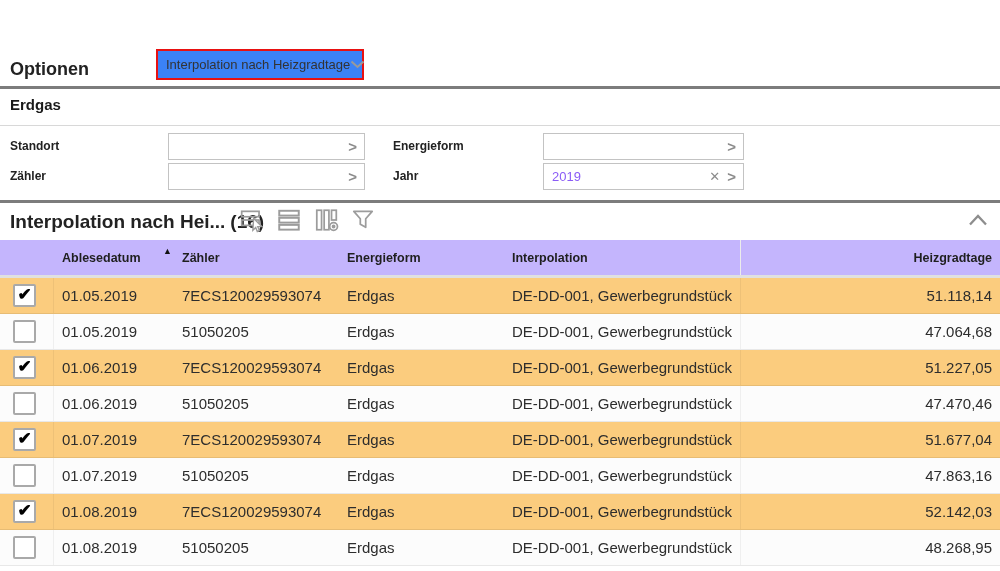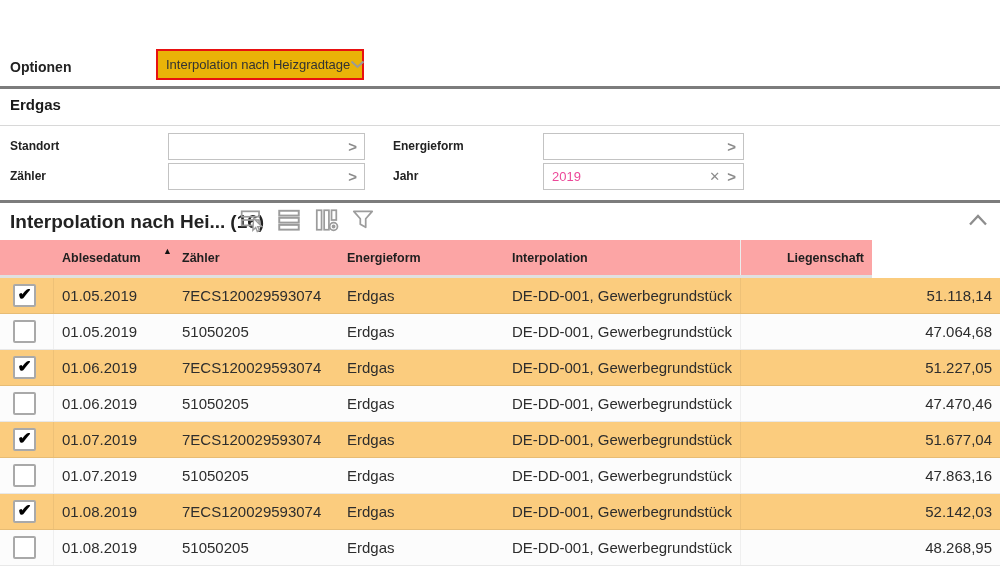--- a/index.html
+++ b/index.html
@@ -1,47 +1,47 @@
 <!DOCTYPE html>
 <html><head>
 <meta charset="utf-8">
 <style>
   html,body{margin:0;padding:0;background:#fff;}
   body{font-family:"Liberation Sans",sans-serif;-webkit-font-smoothing:antialiased;}
   .stage{position:relative;width:1000px;height:571px;background:#fff;overflow:hidden;}
 
   .page-title{position:absolute;left:10px;top:5px;margin:0;font-size:23px;font-weight:700;color:#131313;letter-spacing:.2px;}
 
-  .opt-label{position:absolute;left:10px;top:59px;font-size:14px;font-weight:700;color:#222;}
+  .opt-label{position:absolute;left:10px;top:59px;font-size:18px;font-weight:700;color:#222;}
   .opt-select{position:absolute;left:156px;top:49px;width:208px;height:31px;box-sizing:border-box;
-    border:2px solid #e81111;background:#eab308;display:flex;align-items:center;justify-content:space-between;
+    border:2px solid #e81111;background:#3b82f6;display:flex;align-items:center;justify-content:space-between;
     padding:0 8px;cursor:pointer;}
   .opt-select .txt{font-size:13px;color:#333;white-space:nowrap;}
 
   .sep-dark{position:absolute;left:0;width:1000px;height:3px;background:#7c7c7c;}
   .sep-light{position:absolute;left:0;width:1000px;height:1px;background:#d8d8d8;}
 
   .filter-title{position:absolute;left:10px;top:96px;font-size:15px;font-weight:700;color:#1a1a1a;}
 
   .flabel{position:absolute;font-size:12px;font-weight:700;color:#222;}
   .inputbox{position:absolute;height:27px;box-sizing:border-box;border:1px solid #c3c3c3;background:#fff;
     display:flex;align-items:center;padding:0 7px 0 8px;}
-  .inputbox input{border:none;outline:none;flex:1;min-width:0;font-size:13px;font-family:inherit;color:#ec4899;
+  .inputbox input{border:none;outline:none;flex:1;min-width:0;font-size:13px;font-family:inherit;color:#8b5cf6;
     padding:0;background:transparent;}
   .vh-glyph{color:#8b8b8b;font-size:15px;font-weight:600;line-height:1;margin-left:7px;cursor:pointer;}
   .clear-glyph{color:#8b8b8b;font-size:13px;line-height:1;margin-left:7px;cursor:pointer;}
 
   .panel-title{position:absolute;left:10px;top:211px;font-size:19px;font-weight:700;color:#222;white-space:nowrap;}
   .panel-title .count{margin-left:5px;}
   .tool-icons{position:absolute;left:237px;top:205px;display:flex;gap:7px;}
   .ticon{width:30px;height:30px;display:flex;align-items:center;justify-content:center;cursor:pointer;}
   .collapse-btn{position:absolute;left:964px;top:206px;width:28px;height:28px;display:flex;align-items:center;
     justify-content:center;cursor:pointer;}
 
-  .thead{position:absolute;left:0;top:240px;width:872px;height:38px;box-sizing:border-box;background:#fca5a5;
+  .thead{position:absolute;left:0;top:240px;width:1000px;height:38px;box-sizing:border-box;background:#c4b5fd;
     border-bottom:3px solid #e0e0e0;}
   .th{position:absolute;top:0;height:35px;display:flex;align-items:center;font-size:12.5px;font-weight:700;color:#1f1f1f;}
   .th-ablesedatum{left:62px;} .th-zaehler{left:182px;} .th-energieform{left:347px;} .th-liegenschaft{left:512px;}
   .th-normaltarif{right:8px;justify-content:flex-end;}
   .sort-ind{position:absolute;left:163px;top:7px;font-size:9px;color:#111;line-height:1;}
   .sort-ind::after{content:"▲";}
   .thead .vline{background:#ececec;}
 
   .tbody{position:absolute;left:0;top:278px;width:1000px;}
   .trow{position:relative;height:36px;box-sizing:border-box;background:#fcfcfc;border-bottom:1px solid rgba(0,0,0,0.08);cursor:pointer;}
@@ -143,21 +143,21 @@
         <polyline points="3,12.5 11,4 19,12.5" fill="none" stroke="#8d8d8d" stroke-width="2.3"></polyline>
       </svg>
   </span>
 
   <div class="thead">
     <span class="th th-ablesedatum">Ablesedatum</span>
     <span class="sort-ind"></span>
     <span class="th th-zaehler">Zähler</span>
     <span class="th th-energieform">Energieform</span>
     <span class="th th-liegenschaft">Interpolation</span>
-    <span class="th th-normaltarif">Liegenschaft</span>
+    <span class="th th-normaltarif">Heizgradtage</span>
     <i class="vline v2"></i>
   </div>
 
   <div class="tbody" id="table-body">
       <div class="trow selected">
     <span class="cb checked"></span>
     <span class="cell c-ablesedatum">01.05.2019</span>
     <span class="cell c-zaehler">7ECS120029593074</span>
     <span class="cell c-energieform">Erdgas</span>
     <span class="cell c-liegenschaft">DE-DD-001, Gewerbegrundstück</span>

